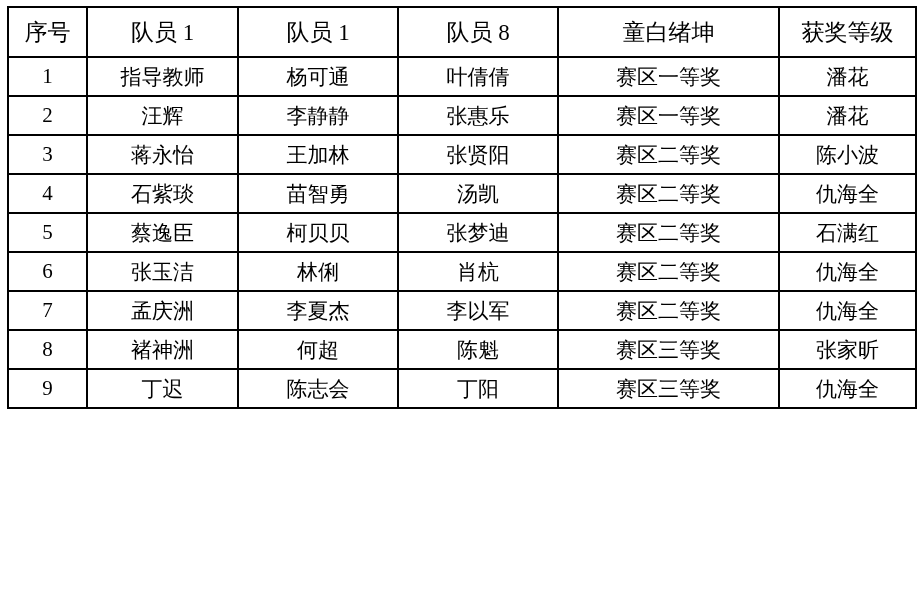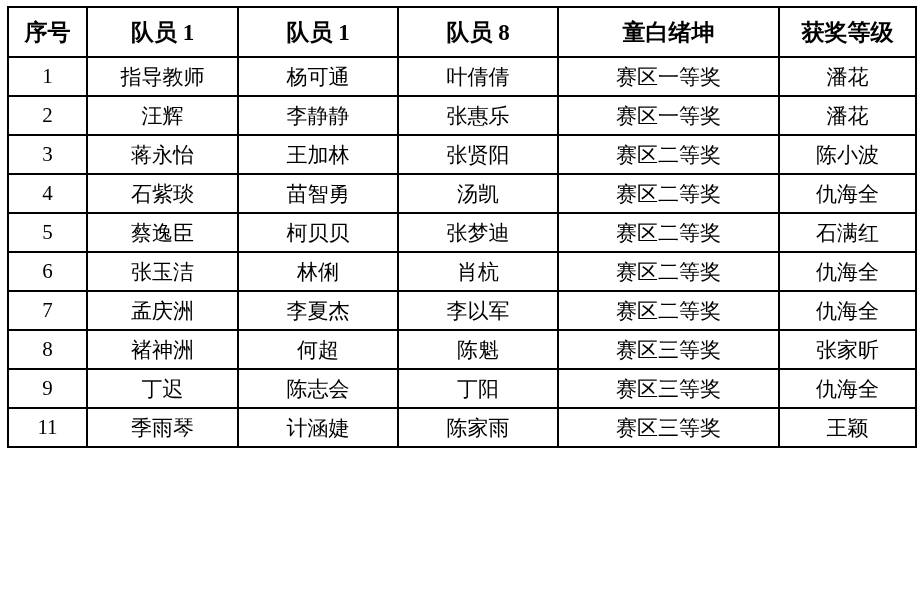--- a/index.html
+++ b/index.html
@@ -27,21 +27,21 @@
     border: 2px solid #000000;
     text-align: center;
     vertical-align: middle;
     padding: 0 2px;
     overflow: hidden;
     white-space: nowrap;
   }
   table.award-table th {
     height: 48px;
     font-size: 23px;
-    font-weight: bold;
+    font-weight: normal;
   }
   table.award-table td {
     height: 37px;
     font-size: 21px;
     font-weight: normal;
   }
 </style>
 </head>
 <body>
 
@@ -131,23 +131,15 @@
           <td>张家昕</td>
         </tr>
         <tr>
           <td>9</td>
           <td>丁迟</td>
           <td>陈志会</td>
           <td>丁阳</td>
           <td>赛区三等奖</td>
           <td>仇海全</td>
         </tr>
-        <tr>
-          <td>11</td>
-          <td>季雨琴</td>
-          <td>计涵婕</td>
-          <td>陈家雨</td>
-          <td>赛区三等奖</td>
-          <td>王颖</td>
-        </tr>
       </tbody>
   </table>
 </div>
 
 </body></html>

